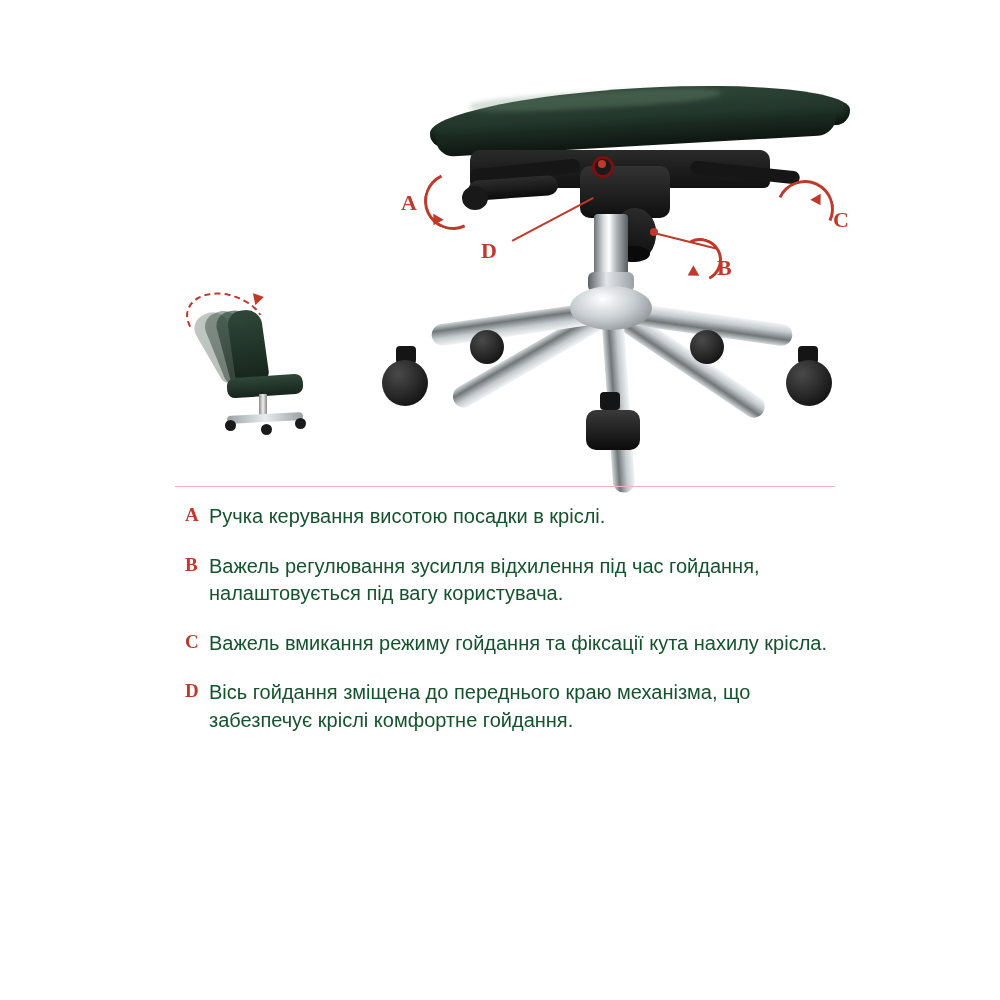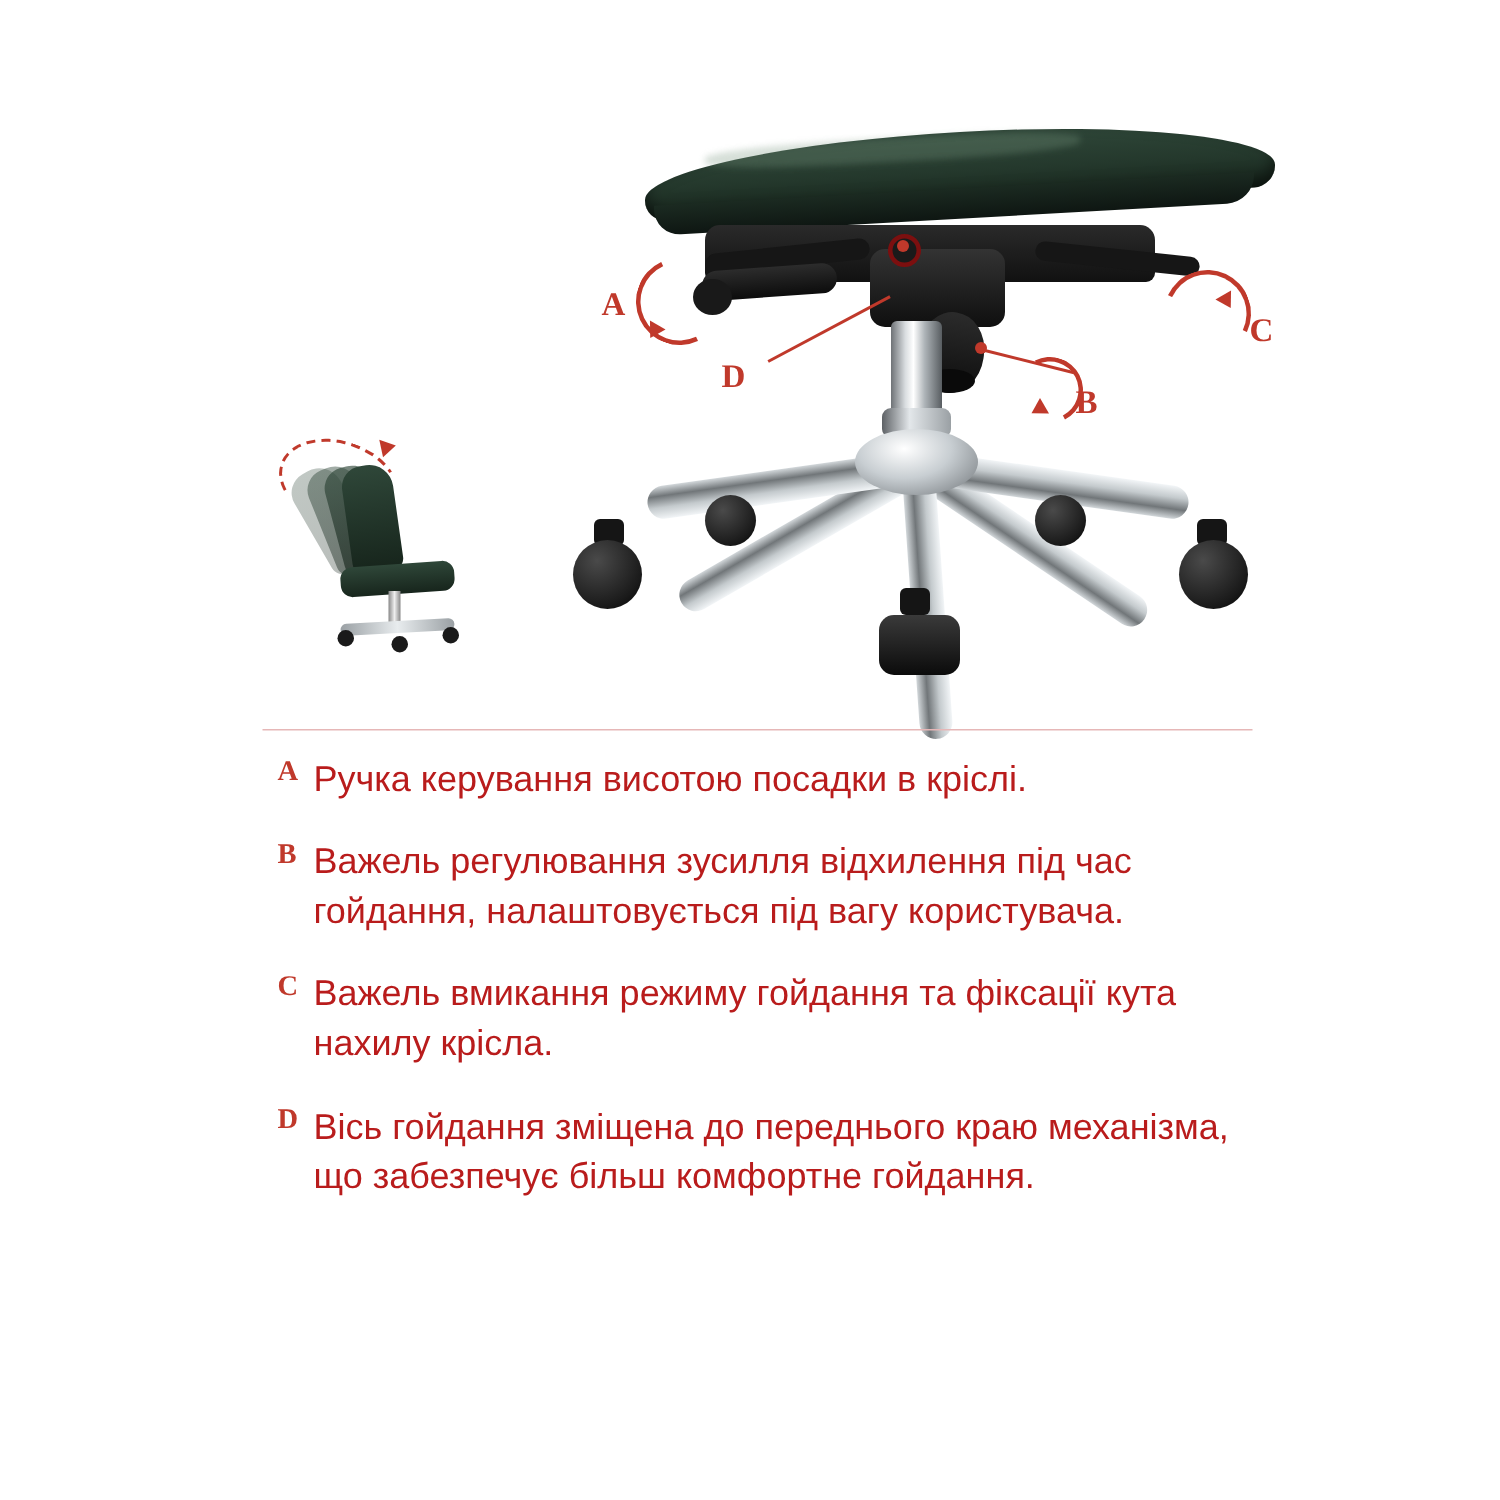--- a/index.html
+++ b/index.html
@@ -340,23 +340,23 @@
     color: #c0392b;
     font-weight: bold;
     font-size: 19px;
     font-family: "Liberation Serif", serif;
     padding-top: 1px;
     text-align: left;
     padding-left: 10px;
     box-sizing: border-box;
   }
   .item-text {
-    font-size: 24px;
+    font-size: 20px;
     line-height: 1.38;
-    color: #b91c1c;
+    color: #14532d;
   }
 </style>
 </head>
 <body>
 
 <div class="illustration">
 
   <div class="seat"></div>
   <div class="seat-shine"></div>
   <div class="seat-edge"></div>
@@ -438,15 +438,15 @@
     <div class="item-text">Важель регулювання зусилля відхилення під час гойдання, налаштовується під вагу користувача.</div>
   </div>
 
   <div class="item">
     <div class="item-key">C</div>
     <div class="item-text">Важель вмикання режиму гойдання та фіксації кута нахилу крісла.</div>
   </div>
 
   <div class="item">
     <div class="item-key">D</div>
-    <div class="item-text">Вісь гойдання зміщена до переднього краю механізма, що забезпечує більш комфортне гойдання.</div>
+    <div class="item-text">Вісь гойдання зміщена до переднього краю механізма, що забезпечує кріслі комфортне гойдання.</div>
   </div>
 </div>
 
 </body></html>

